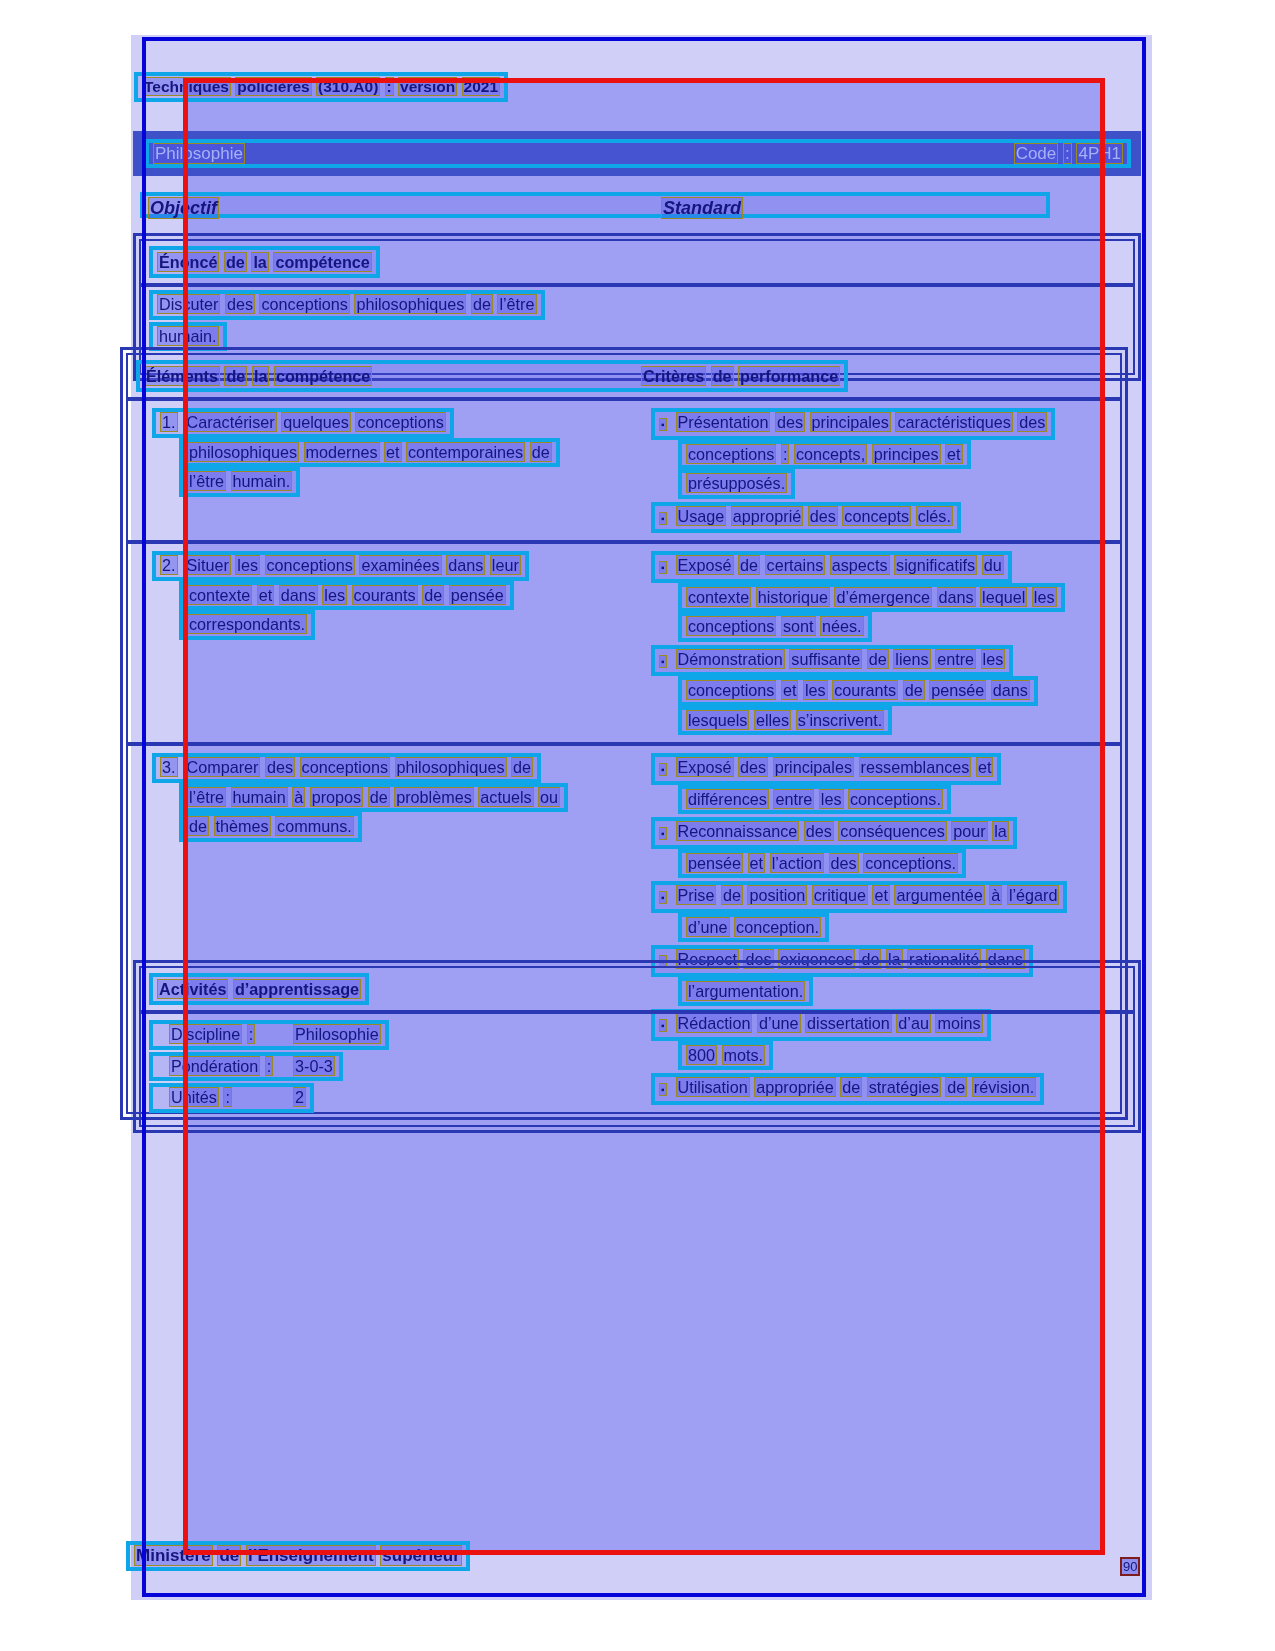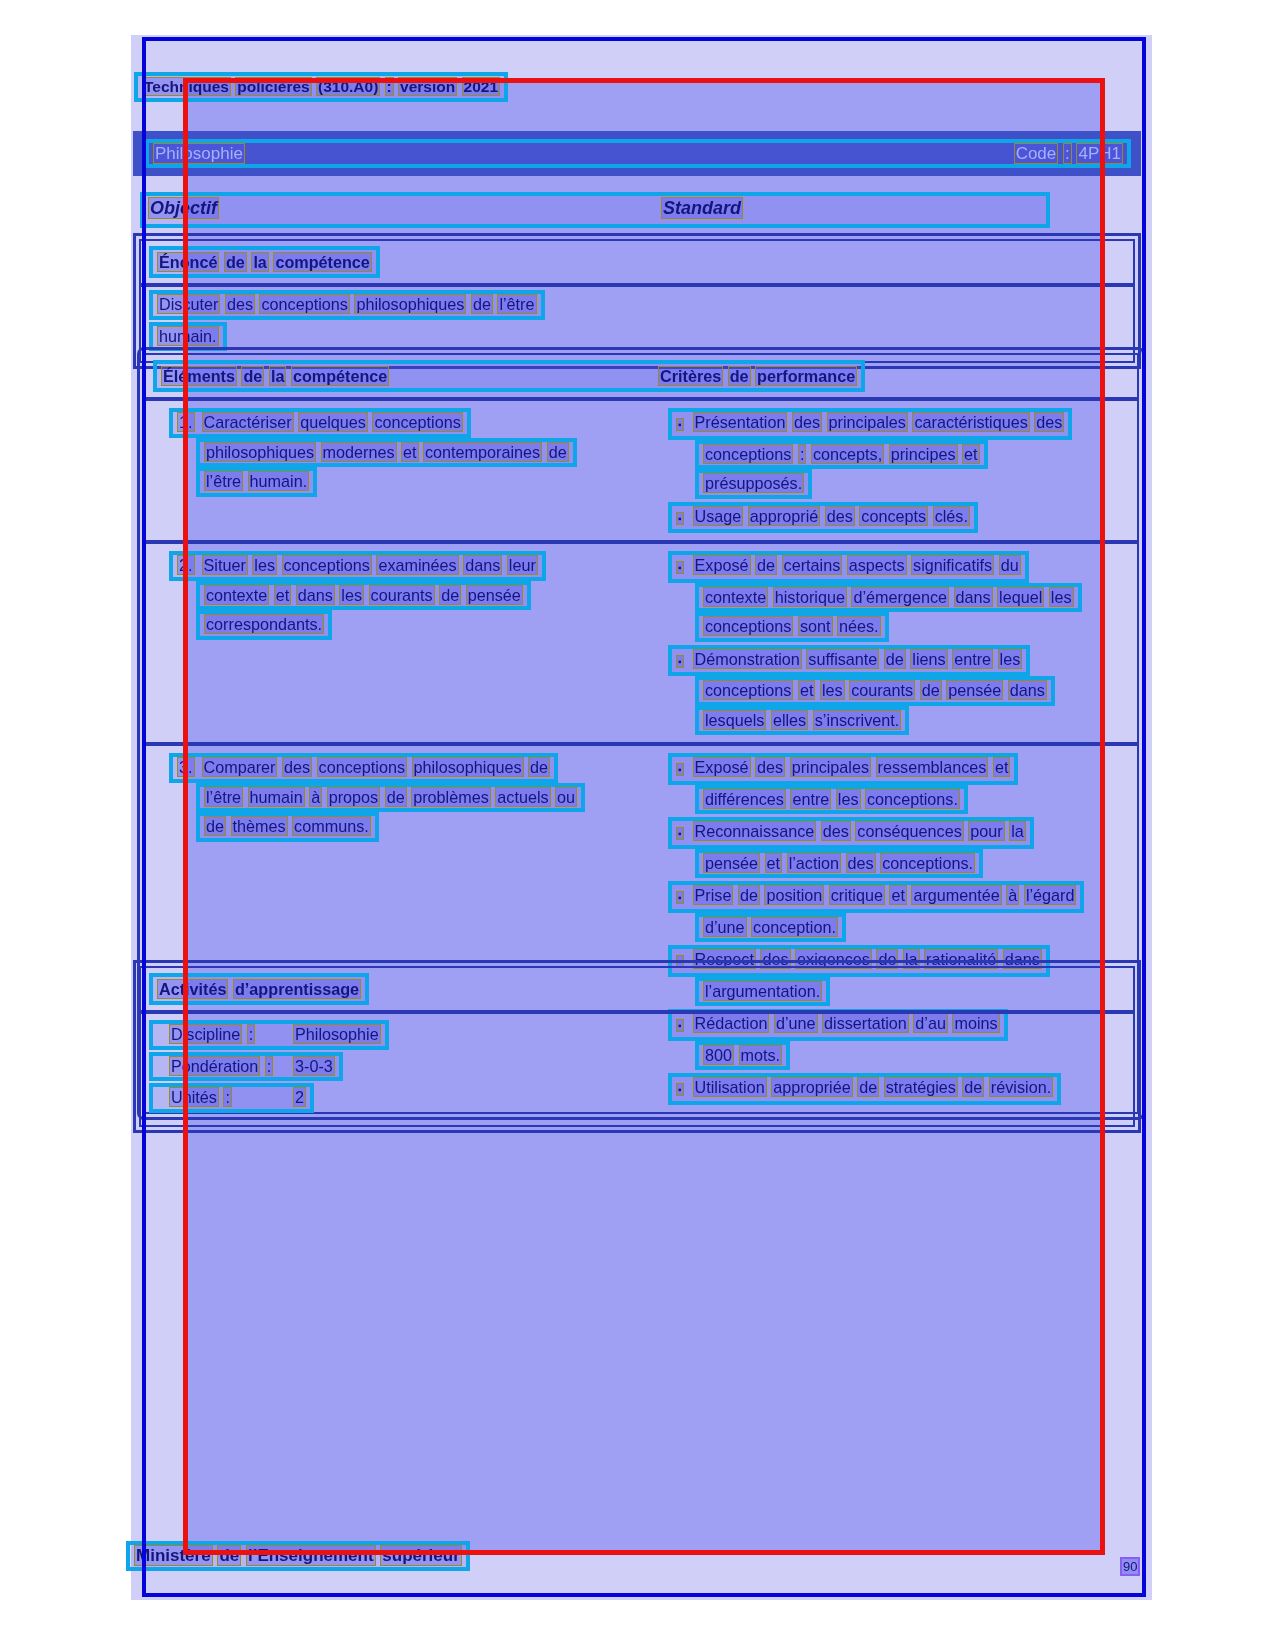--- a/index.html
+++ b/index.html
@@ -17,39 +17,39 @@
 
   
   .lb{display:block;width:fit-content;border:4px solid #0ea5e9;background:rgba(95,95,238,0.22);
       padding:1px 4px;white-space:nowrap;line-height:19.5px;}
   
   .w{background:rgba(85,85,235,0.35);border:1px solid #9a8a26;padding:0 1px;}
 
   .note{left:134px;top:72px;font-weight:bold;font-size:15.5px;}
   .footer-line{left:126px;top:1541px;font-weight:bold;font-size:17px;}
   .pagenum{left:1120px;top:1559px;font-size:13px;}
-  .pagenum .w{border:2px solid #8b5cf6;background:rgba(80,80,230,0.5);}
+  .pagenum .w{border:2px solid #7f1d1d;background:rgba(80,80,230,0.5);}
 
   .bar{left:133px;top:131px;width:1008px;height:45px;background:#3f51c9;display:flex;
        align-items:center;padding:0 10px 0 12px;color:#a7b1f6;font-size:17px;}
   .bar .lb{flex:1;display:flex;justify-content:space-between;background:rgba(95,95,238,0.25);}
 
   .obj-row{left:140px;top:192px;width:910px;font-weight:bold;font-style:italic;font-size:18px;}
-  .obj-row .lb{width:100%;position:relative;height:36px;line-height:22px;box-sizing:border-box;}
+  .obj-row .lb{width:100%;position:relative;height:26px;line-height:22px;box-sizing:border-box;}
   .obj-row .std{position:absolute;left:517px;top:1px;}
 
   .tbl{border:3px solid #2b38b4;padding:3px;background:transparent;}
   .trow{border:2px solid #2b38b4;}
   .hdr{font-weight:bold;padding:5px 8px;}
   .hdr .lb{line-height:22px;}
   .enonce-tbl{left:133px;top:233px;width:1008px;}
-  .enonce-body{padding:3px 8px 8px;}
+  .enonce-body{padding:3px 8px 20px;}
   .enonce-body .lb{margin-bottom:2px;}
 
-  .elements-tbl{left:137px;top:347px;width:1008px;border-radius:7px;}
+  .elements-tbl{left:120px;top:347px;width:1008px;}
   .hdr-flex{display:flex;}
   .hdr-left{display:inline-block;width:497px;}
   .item-row{display:flex;padding:7px 24px;}
   .col-l{width:462px;flex:none;}
   .col-r{flex:1;padding-left:37px;box-sizing:border-box;}
   .cont{margin-left:27px;}
   .num{margin-right:7px;}
   .blt{margin-right:9px;font-size:10px;}
   .bullet + .bullet{margin-top:3px;}
 

